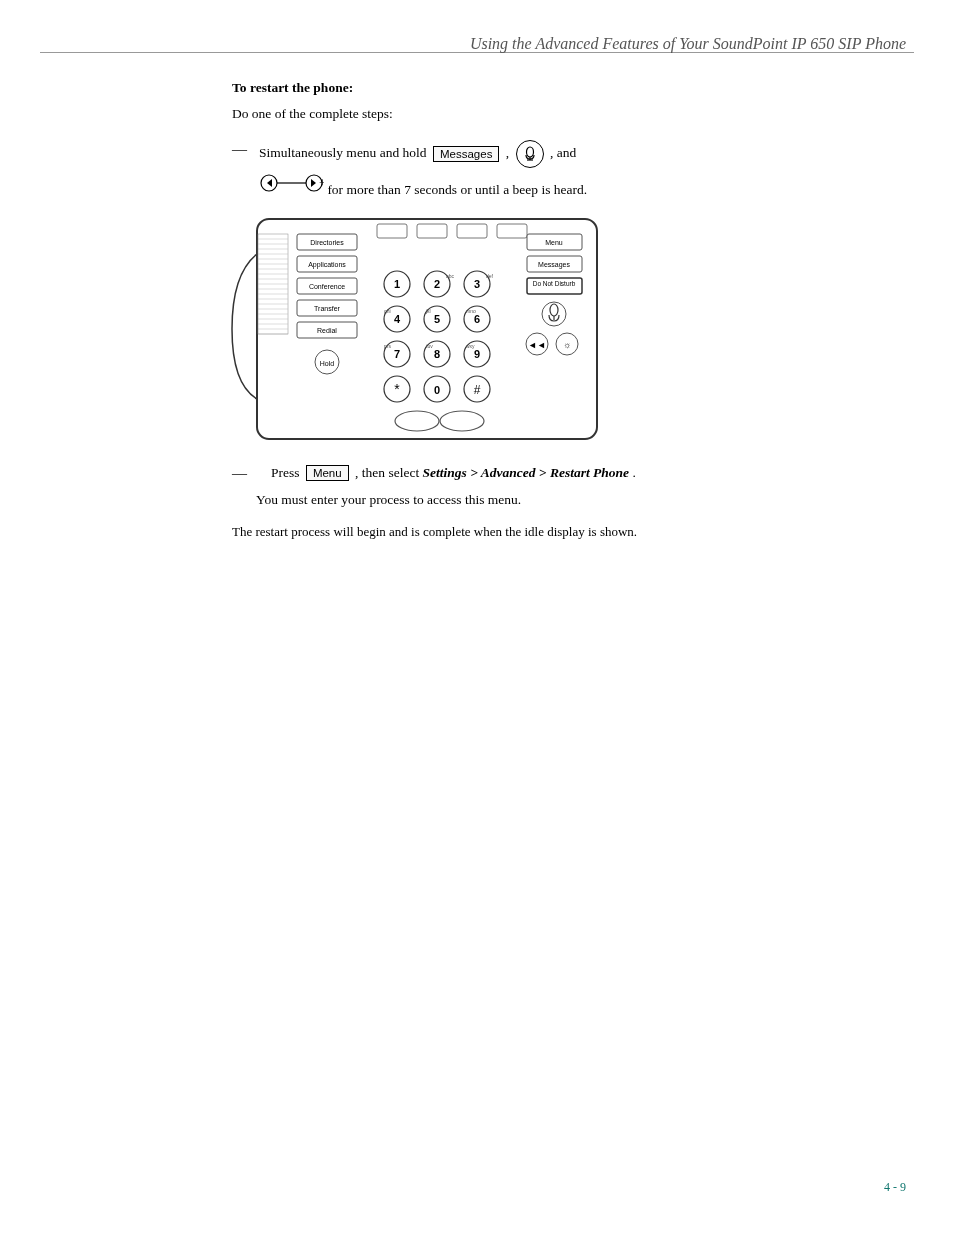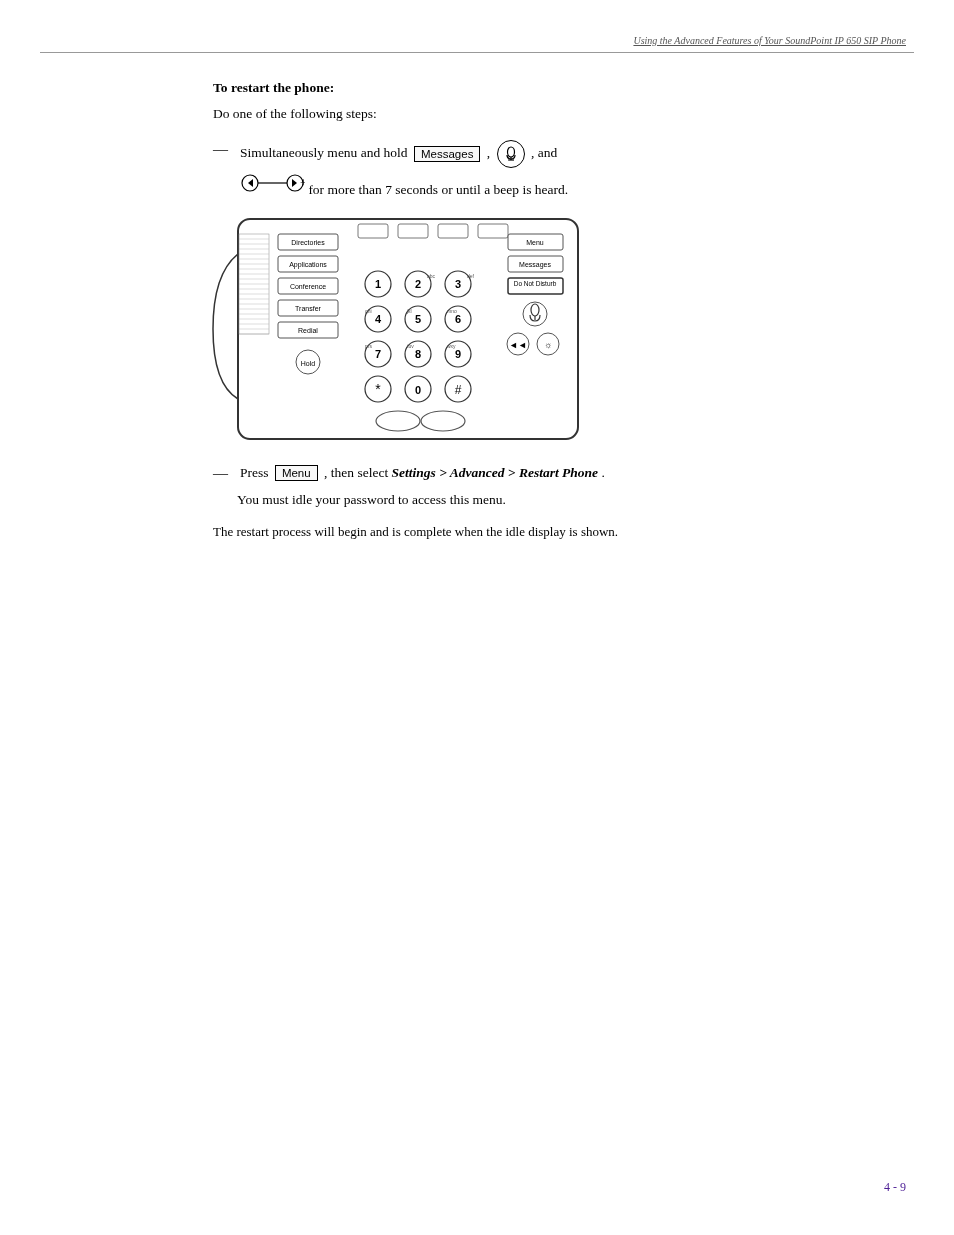--- a/index.html
+++ b/index.html
@@ -19,30 +19,29 @@
       left: 40px;
       right: 40px;
       height: 1px;
       background: #999;
     }
 
     .header-text {
       position: absolute;
       top: 35px;
       right: 48px;
-      font-size: 10px;
+      font-size: 16px;
       color: #555;
       font-style: italic;
-      text-decoration: underline;
     }
 
     .page-content {
       position: absolute;
       top: 80px;
-      left: 213px;
+      left: 232px;
       right: 60px;
     }
 
     .section-heading {
       font-weight: bold;
       font-size: 13.5px;
       margin-bottom: 10px;
     }
 
     .intro-text {
@@ -130,34 +129,34 @@
       font-size: 13px;
       margin-top: 14px;
       line-height: 1.6;
     }
 
     .footer-page {
       position: absolute;
       bottom: 40px;
       right: 48px;
       font-size: 12px;
-      color: #4c1d95;
+      color: #0f766e;
     }
   </style>
 </head>
 <body>
 
 <div class="header-rule"></div>
 <div class="header-text">Using the Advanced Features of Your SoundPoint IP 650 SIP Phone</div>
 
 <div class="page-content">
 
   <div class="section-heading">To restart the phone:</div>
 
-  <div class="intro-text">Do one of the following steps:</div>
+  <div class="intro-text">Do one of the complete steps:</div>
 
   <div class="bullet-item">
     <span class="dash">—</span>
     <span class="bullet-content">
       <span>Simultaneously menu and hold</span>
       <span class="inline-btn">Messages</span>
       <span>, </span>
       
       <span class="icon-circle">
         <svg width="16" height="16" viewBox="0 0 16 16">
@@ -307,28 +306,28 @@
       <text x="335" y="134" text-anchor="middle" font-size="9" font-family="Arial">◄◄</text>
 
       <circle cx="365" cy="130" r="11" fill="white" stroke="#555" stroke-width="1"></circle>
       <text x="365" y="134" text-anchor="middle" font-size="9" font-family="Arial">☼</text>
 
     </svg>
   </div>
 
   <div class="second-bullet">
     <span class="dash">—</span>
-    <span style="">
+    <span style="margin-left:12px;">
       <span>Press</span>
       <span class="inline-btn">Menu</span>
       <span>, then select</span>
       <span class="italic-bold">Settings &gt; Advanced &gt; Restart Phone</span>
       <span>.</span>
     </span>
   </div>
 
-  <div class="menu-note">You must idle your password to access this menu.</div>
+  <div class="menu-note">You must enter your process to access this menu.</div>
 
   <div class="body-text">The restart process will begin and is complete when the idle display is shown.</div>
 
 </div>
 
 <div class="footer-page">4 - 9</div>
 
 </body></html>

